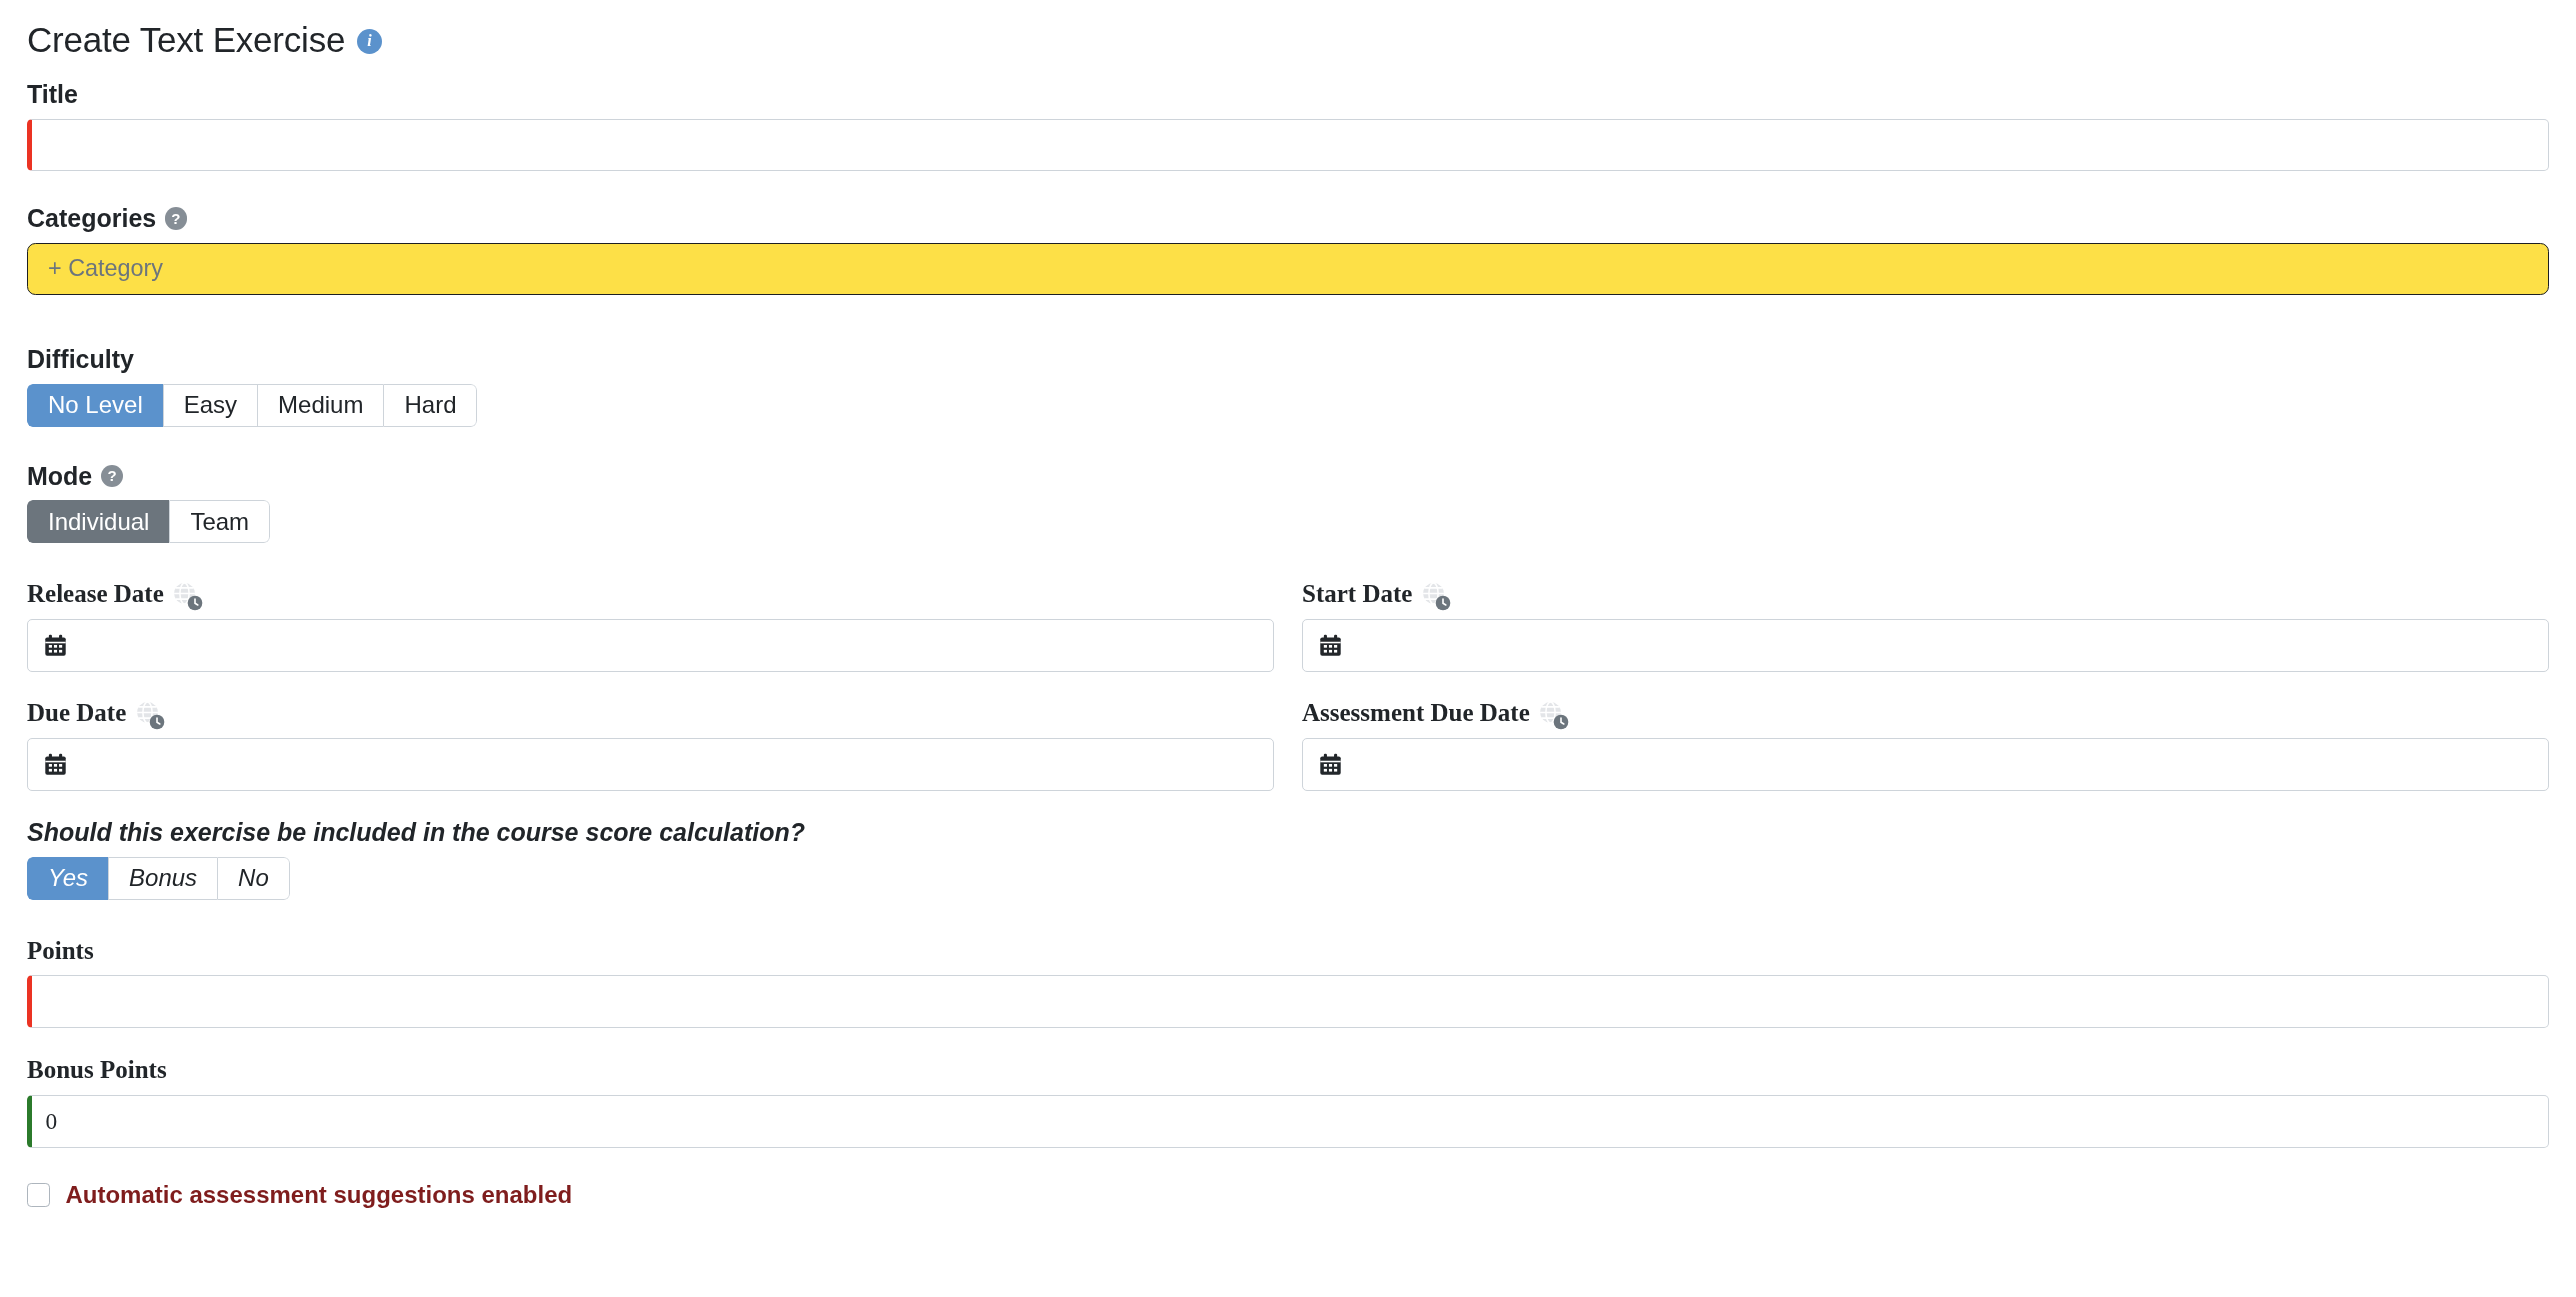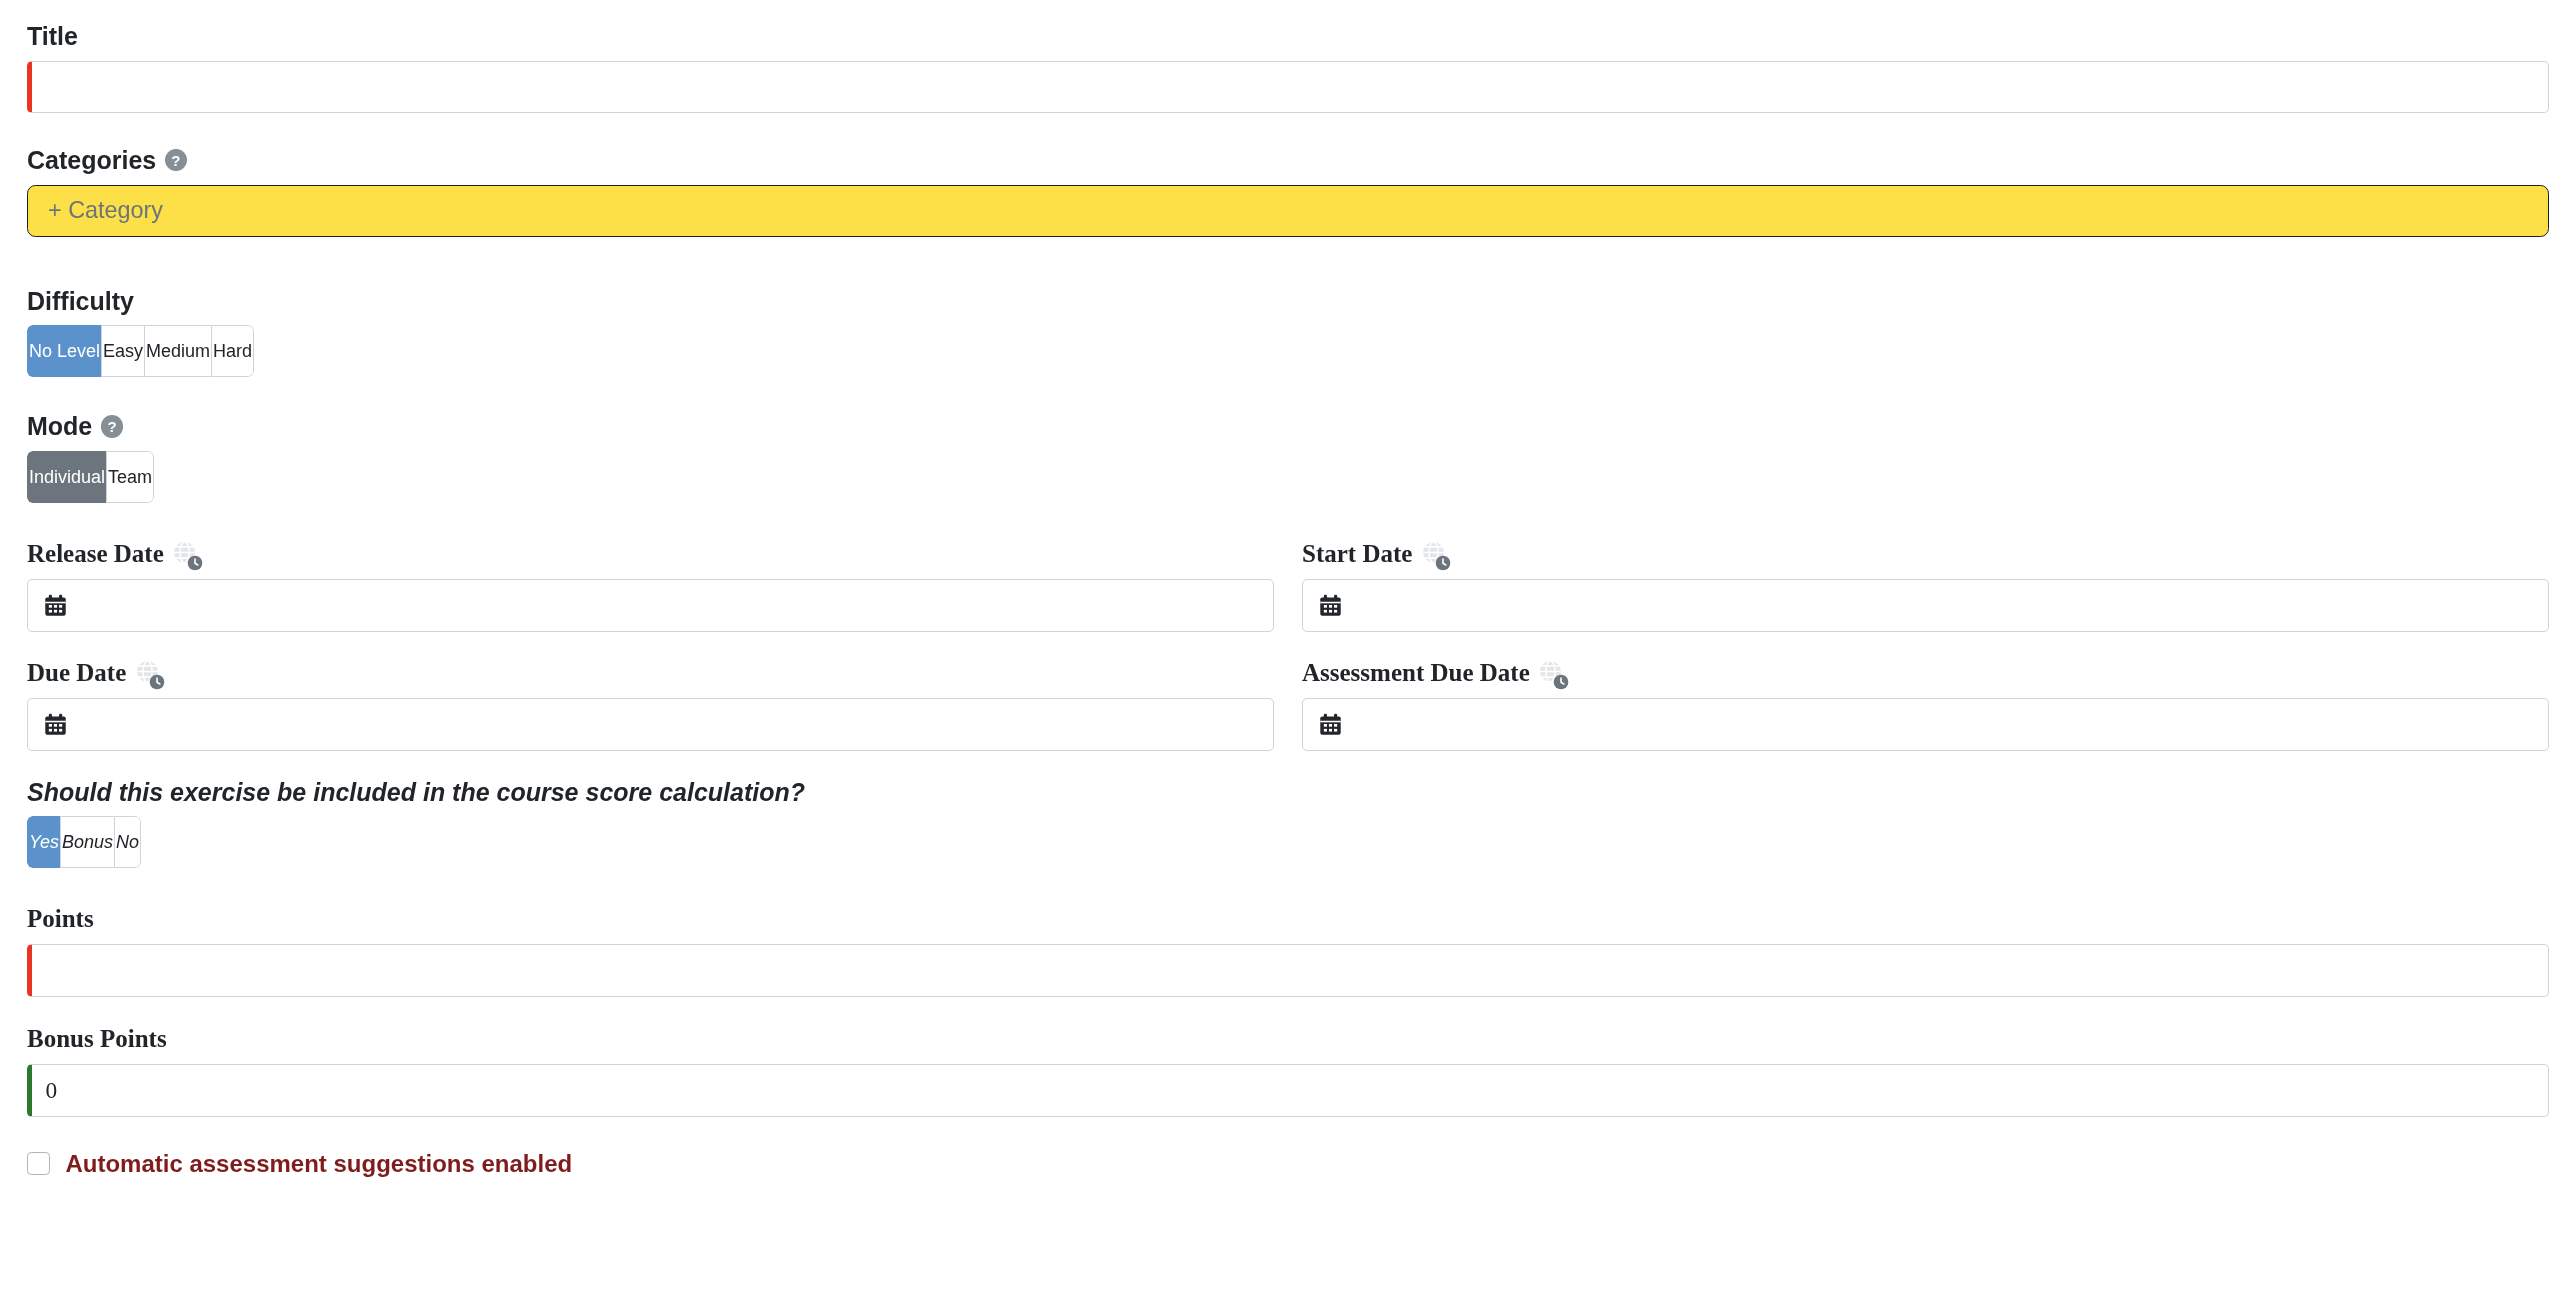--- a/index.html
+++ b/index.html
@@ -110,24 +110,24 @@
   .btn-group {
     display: inline-flex;
     border-radius: 5.9px;
     overflow: hidden;
   }
   .btn-group .btn {
     border: 0.8px solid #ced4da;
     border-right-width: 0;
     background: #ffffff;
     color: #212529;
-    font-size: 18px;
+    font-size: 24px;
     font-family: "Liberation Sans", sans-serif;
-    padding: 0 1px;
-    height: 52px;
+    padding: 0 20px;
+    height: 43px;
     display: flex;
     align-items: center;
     justify-content: center;
     cursor: pointer;
     white-space: nowrap;
   }
   .btn-group .btn:first-child { border-top-left-radius: 5.9px; border-bottom-left-radius: 5.9px; }
   .btn-group .btn:last-child  { border-right-width: 0.8px; border-top-right-radius: 5.9px; border-bottom-right-radius: 5.9px; }
   .btn-group .btn.active-blue { background: #5b92cc; border-color: #5b92cc; color: #ffffff; }
   .btn-group .btn.active-gray { background: #6c757d; border-color: #6c757d; color: #ffffff; }
@@ -178,20 +178,24 @@
     font-size: 24px;
     font-weight: 700;
     color: #7f1d1d;
   }
 </style>
 </head>
 <body>
 
 <div class="page">
 
+  <div class="page-title-row">
+    <div class="page-title">Create Text Exercise</div>
+    <div class="info-icon">i</div>
+  </div>
 
   <div class="form-group title-group">
     <div class="form-label">
       <span>Title</span>
     </div>
     <div class="input-box invalid title-input">
       <span></span>
     </div>
   </div>
 

